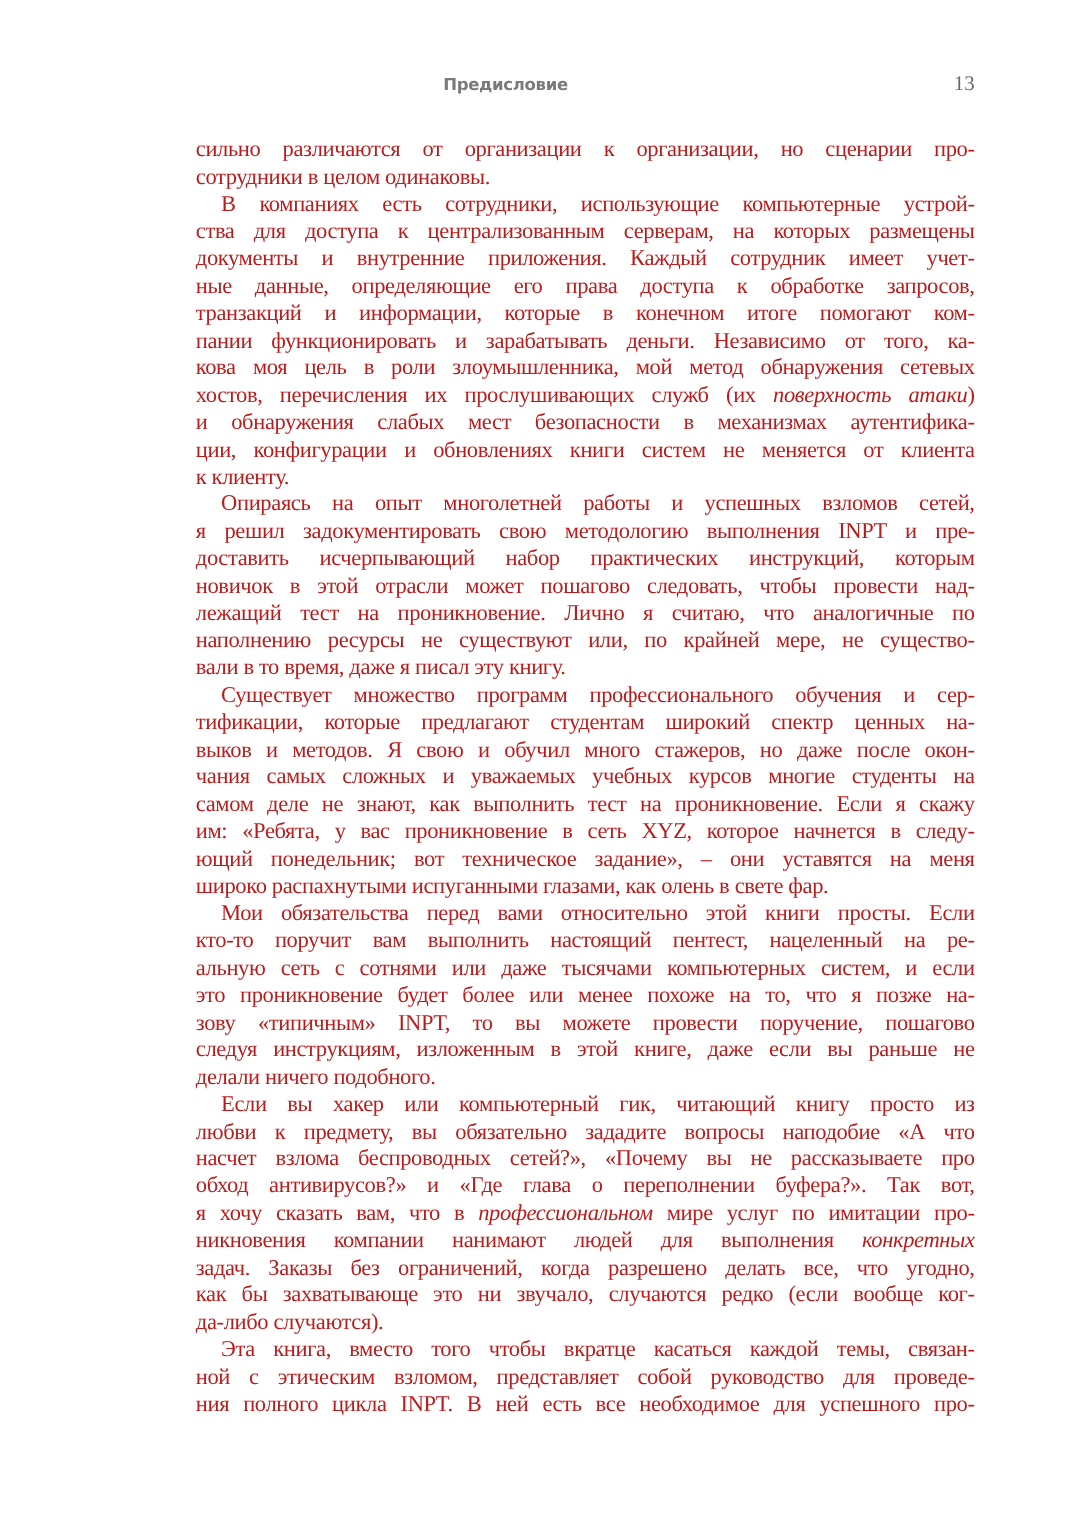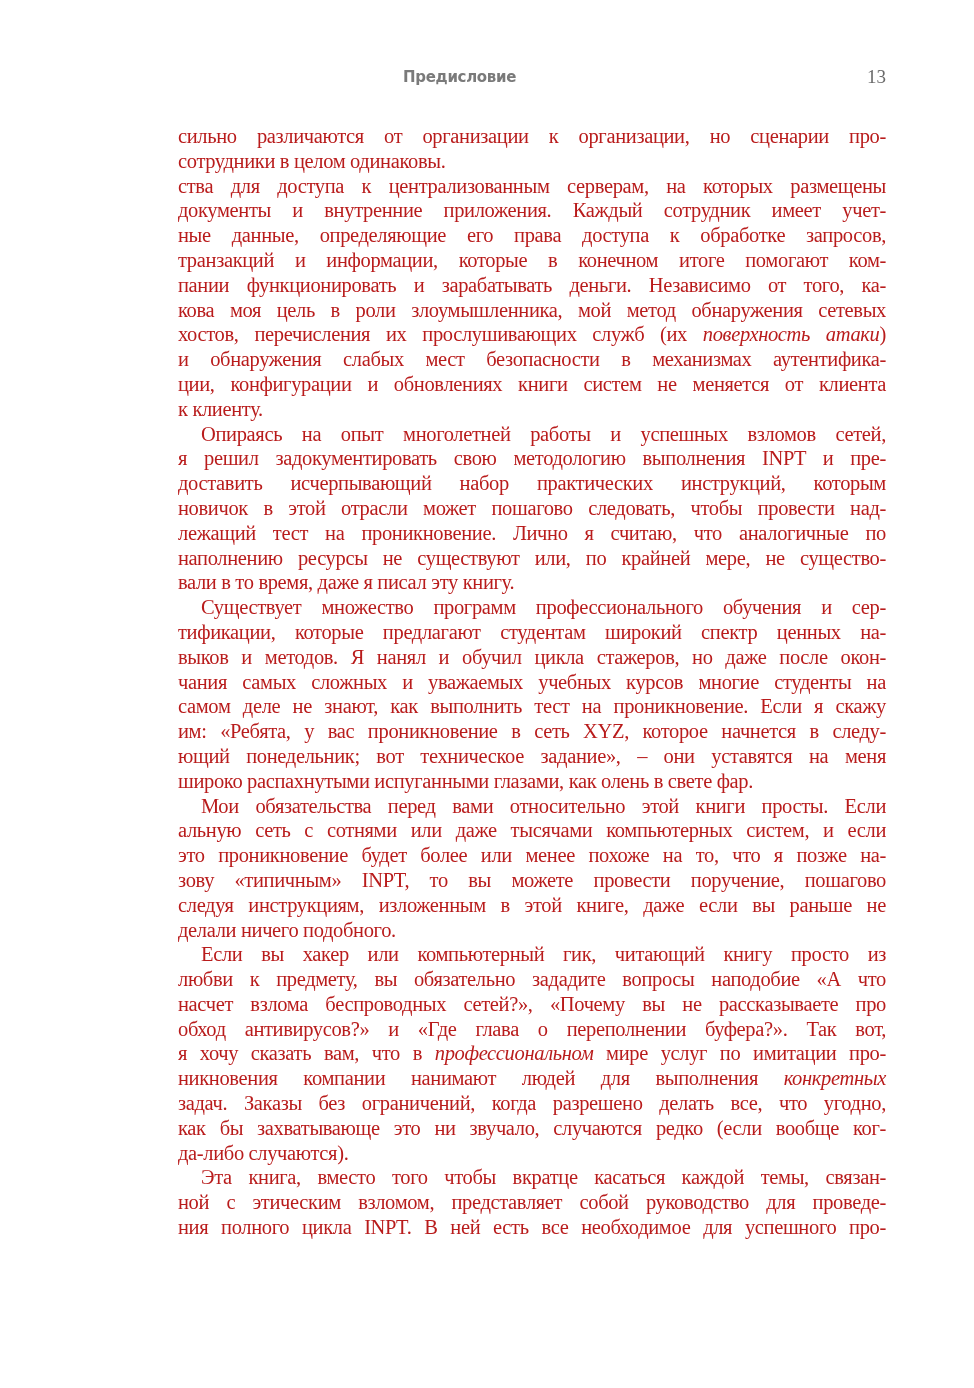--- a/index.html
+++ b/index.html
@@ -82,20 +82,21 @@
     <span class="running-title">Предисловие</span>
     <span class="page-number">13</span>
   </div>
 
   <div class="body-text" id="body-text">
       <div class="paragraph">
         <span class="line">сильно различаются от организации к организации, но сценарии про-</span>
         <span class="line last">сотрудники в целом одинаковы.</span>
       </div>
       <div class="paragraph">
+        <span class="line indent">В компаниях есть сотрудники, использующие компьютерные устрой-</span>
         <span class="line">ства для доступа к централизованным серверам, на которых размещены</span>
         <span class="line">документы и внутренние приложения. Каждый сотрудник имеет учет-</span>
         <span class="line">ные данные, определяющие его права доступа к обработке запросов,</span>
         <span class="line">транзакций и информации, которые в конечном итоге помогают ком-</span>
         <span class="line">пании функционировать и зарабатывать деньги. Независимо от того, ка-</span>
         <span class="line">кова моя цель в роли злоумышленника, мой метод обнаружения сетевых</span>
         <span class="line">хостов, перечисления их прослушивающих служб (их <em>поверхность атаки</em>)</span>
         <span class="line">и обнаружения слабых мест безопасности в механизмах аутентифика-</span>
         <span class="line">ции, конфигурации и обновлениях книги систем не меняется от клиента</span>
         <span class="line last">к клиенту.</span>
@@ -105,29 +106,30 @@
         <span class="line">я решил задокументировать свою методологию выполнения INPT и пре-</span>
         <span class="line">доставить исчерпывающий набор практических инструкций, которым</span>
         <span class="line">новичок в этой отрасли может пошагово следовать, чтобы провести над-</span>
         <span class="line">лежащий тест на проникновение. Лично я считаю, что аналогичные по</span>
         <span class="line">наполнению ресурсы не существуют или, по крайней мере, не существо-</span>
         <span class="line last">вали в то время, даже я писал эту книгу.</span>
       </div>
       <div class="paragraph">
         <span class="line indent">Существует множество программ профессионального обучения и сер-</span>
         <span class="line">тификации, которые предлагают студентам широкий спектр ценных на-</span>
-        <span class="line">выков и методов. Я нанял и обучил цикла стажеров, но даже после окон-</span>
+        <span class="line">выков и методов. Я свою и обучил много стажеров, но даже после окон-</span>
         <span class="line">чания самых сложных и уважаемых учебных курсов многие студенты на</span>
         <span class="line">самом деле не знают, как выполнить тест на проникновение. Если я скажу</span>
         <span class="line">им: «Ребята, у вас проникновение в сеть XYZ, которое начнется в следу-</span>
         <span class="line">ющий понедельник; вот техническое задание», – они уставятся на меня</span>
         <span class="line last">широко распахнутыми испуганными глазами, как олень в свете фар.</span>
       </div>
       <div class="paragraph">
         <span class="line indent">Мои обязательства перед вами относительно этой книги просты. Если</span>
+        <span class="line">кто-то поручит вам выполнить настоящий пентест, нацеленный на ре-</span>
         <span class="line">альную сеть с сотнями или даже тысячами компьютерных систем, и если</span>
         <span class="line">это проникновение будет более или менее похоже на то, что я позже на-</span>
         <span class="line">зову «типичным» INPT, то вы можете провести поручение, пошагово</span>
         <span class="line">следуя инструкциям, изложенным в этой книге, даже если вы раньше не</span>
         <span class="line last">делали ничего подобного.</span>
       </div>
       <div class="paragraph">
         <span class="line indent">Если вы хакер или компьютерный гик, читающий книгу просто из</span>
         <span class="line">любви к предмету, вы обязательно зададите вопросы наподобие «А что</span>
         <span class="line">насчет взлома беспроводных сетей?», «Почему вы не рассказываете про</span>

